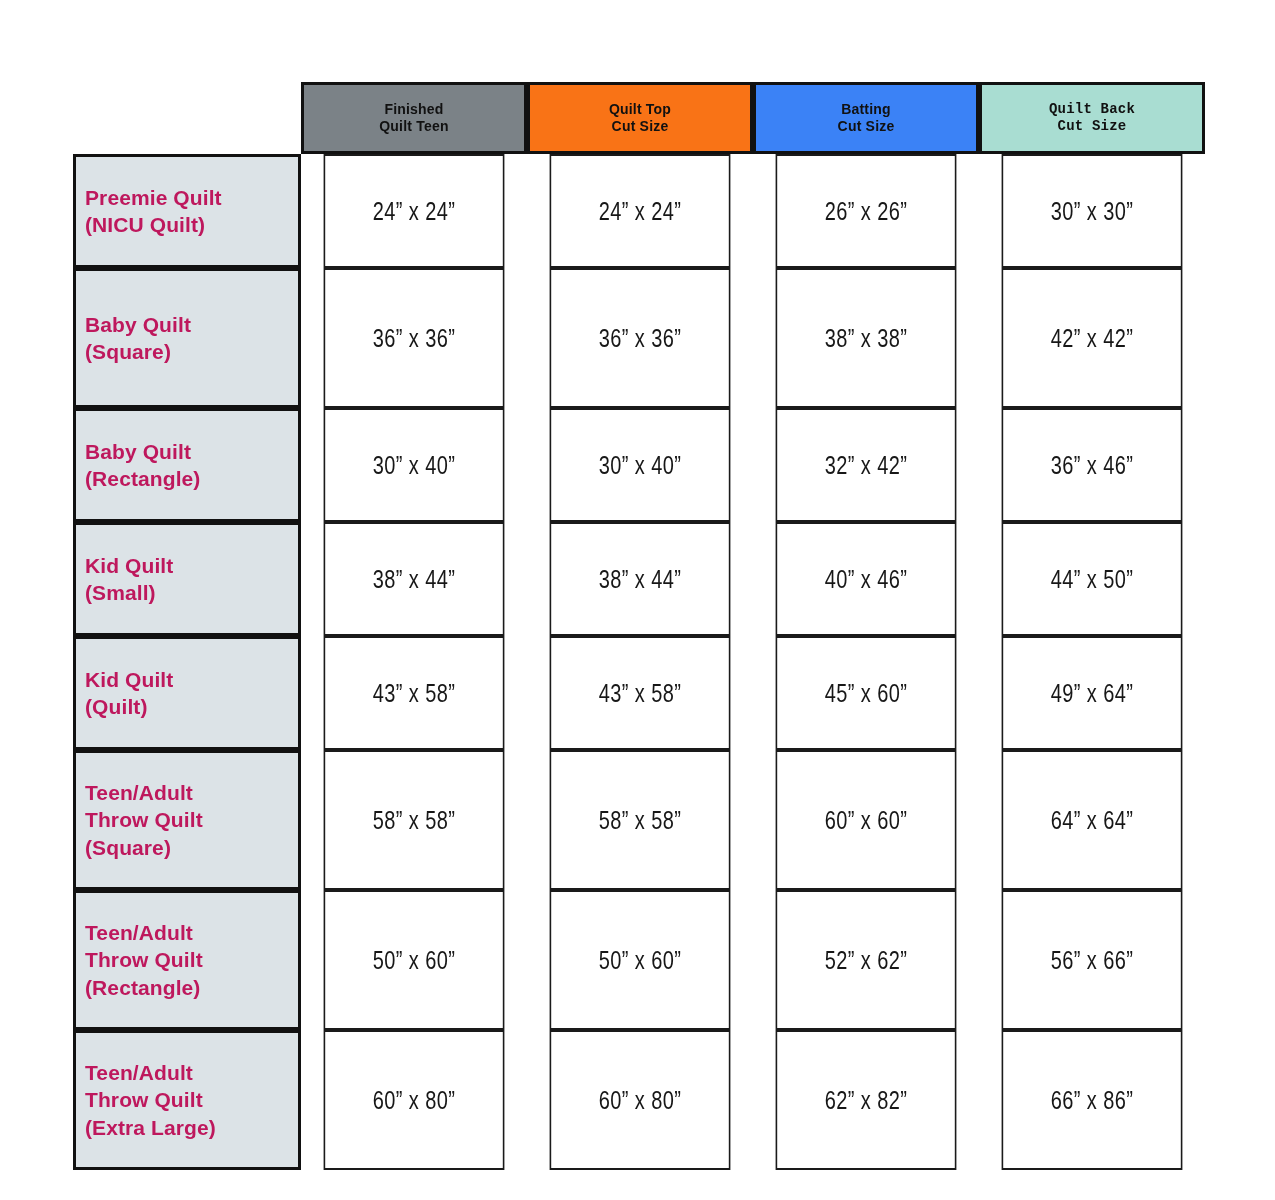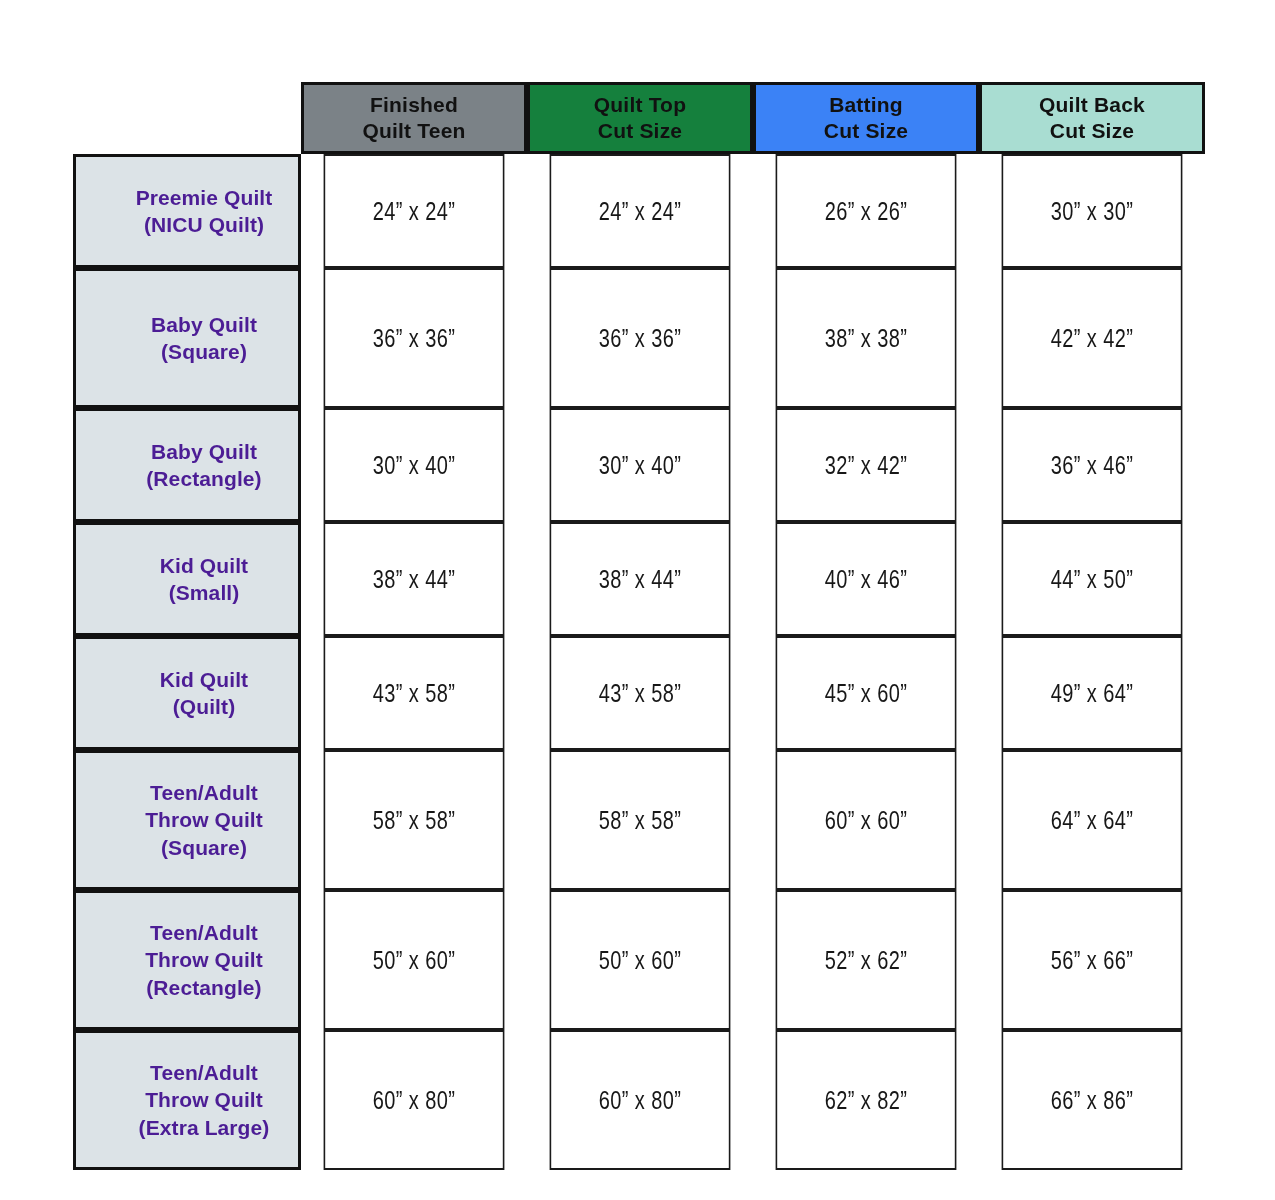--- a/index.html
+++ b/index.html
@@ -36,45 +36,45 @@
 
   
   thead th {
     height: 72px;
     padding: 0 6px;
     box-sizing: border-box;
     text-align: center;
     vertical-align: middle;
     font-family: "Liberation Sans", sans-serif;
     font-weight: 700;
-    font-size: 21px;
+    font-size: 14px;
     line-height: 1.22;
     letter-spacing: 0.2px;
     color: #111111;
     border: 3px solid #111111;
   }
   thead th.corner {
     border: none;
     background: transparent;
   }
   thead th.h-finished { background: #7b8287; }
-  thead th.h-top      { background: #15803d; }
+  thead th.h-top      { background: #f97316; }
   thead th.h-batting  { background: #3b82f6; }
-  thead th.h-back     { background: #a9ddd2; }
+  thead th.h-back     { background: #a9ddd2; font-family: Liberation Mono, monospace; }
 
   .hdr-l1, .hdr-l2 { display: block; white-space: nowrap; }
 
   
   tbody th.row-label {
     background: #dce3e7;
     border: 3px solid #111111;
-    padding: 0 0 0 34px;
-    text-align: center;
+    padding: 0 0 0 9px;
+    text-align: left;
     vertical-align: middle;
-    color: #4c1d95;
+    color: #be185d;
   }
   tbody th.row-label .rl-main {
     display: block;
     font-weight: 700;
     font-size: 21px;
     line-height: 1.30;
     letter-spacing: 0.1px;
     white-space: pre-line;
   }
   tbody th.row-label .rl-sub {

